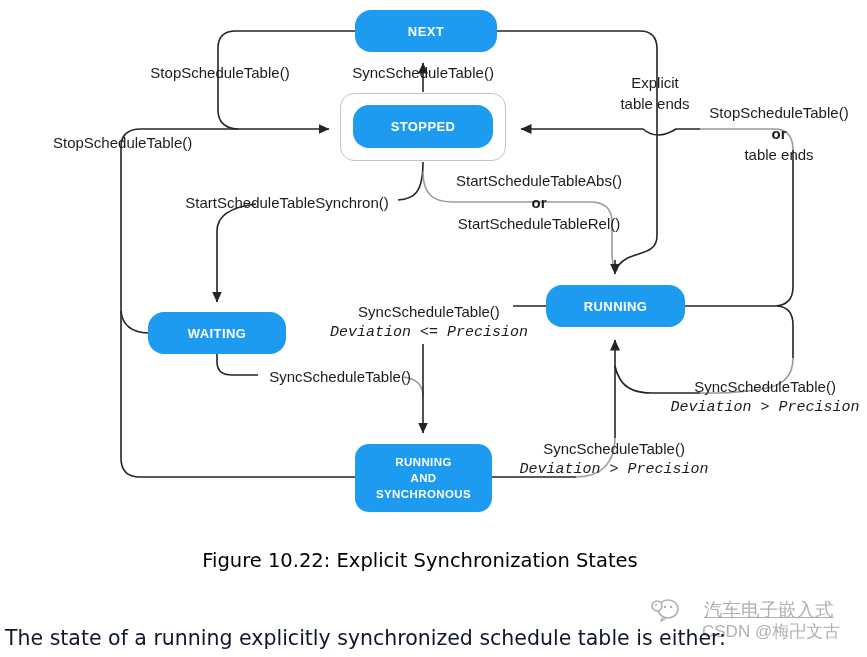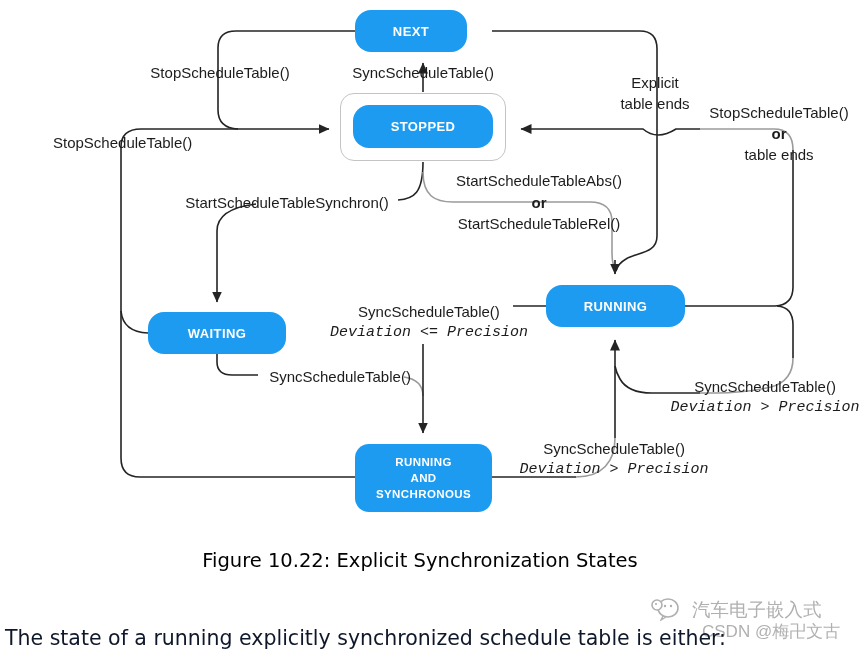--- a/index.html
+++ b/index.html
@@ -12,22 +12,22 @@
   .state-outer{position:absolute;z-index:2;background:#fff;border:1.5px solid #C4C4C4;border-radius:14px;}
   .multi{flex-direction:column;font-size:11.5px;line-height:16px;border-radius:14px;}
   .lbl{position:absolute;z-index:4;font-size:15px;color:#1c1c1c;white-space:nowrap;line-height:21px;}
   .ctr{transform:translateX(-50%);text-align:center;}
   .it{font-style:italic;font-family:Liberation Mono, monospace;}
   .bold{font-weight:bold;}
   .caption{position:absolute;z-index:4;left:420px;top:549px;transform:translateX(-50%);
            font-family:"DejaVu Sans",sans-serif;font-size:19.5px;color:#000;white-space:nowrap;}
   .bodytext{position:absolute;z-index:5;left:5px;top:626px;
             font-family:"DejaVu Sans",sans-serif;font-size:20.5px;color:#0f172a;white-space:nowrap;}
-  .wm1{position:absolute;z-index:4;left:650px;top:597px;display:flex;align-items:flex-start;gap:12px;
-       color:#b0b0b0;font-size:18.5px;white-space:nowrap;}
+  .wm1{position:absolute;z-index:4;left:650px;top:597px;display:flex;align-items:center;gap:24px;
+       color:#b0b0b0;font-size:18.5px;white-space:nowrap;text-decoration:underline;}
   .wm2{position:absolute;z-index:4;left:702px;top:620px;color:#b0b0b0;font-size:17px;white-space:nowrap;text-align:center;}
 </style>
 </head>
 <body>
 
 <div id="stage">
 
   <svg id="wires" width="867" height="657" viewBox="0 0 867 657">
     <defs>
       <marker id="arr" markerUnits="userSpaceOnUse" markerWidth="12" markerHeight="11" refX="10.5" refY="5" orient="auto">
@@ -67,21 +67,21 @@
       <circle cx="7" cy="8" r="5" fill="#fff" stroke="#b0b0b0" stroke-width="1.6"></circle>
       <circle cx="6" cy="7" r="1.1" fill="#b0b0b0"></circle>
       <circle cx="15" cy="9" r="1.2" fill="#b0b0b0"></circle>
       <circle cx="21" cy="9" r="1.2" fill="#b0b0b0"></circle>
       <path d="M13,19 L11,23 L16,20" fill="none" stroke="#b0b0b0" stroke-width="1.4"></path>
     </svg>
     <span>汽车电子嵌入式</span>
   </div>
   <div class="wm2">CSDN @梅卍文古</div>
 
-  <div class="state" style="left:355px;top:10px;width:112px;height:42px;">NEXT</div>
+  <div class="state" style="left:355px;top:10px;width:142px;height:42px;">NEXT</div>
 
   <div class="state-outer" style="left:340px;top:93px;width:164px;height:66px;"></div>
   <div class="state" style="left:353px;top:105px;width:140px;height:43px;">STOPPED</div>
 
   <div class="state" style="left:148px;top:312px;width:138px;height:42px;text-align:center;">WAITING</div>
 
   <div class="state" style="left:546px;top:285px;width:139px;height:42px;">RUNNING</div>
 
   <div class="state multi" style="left:355px;top:444px;width:137px;height:68px;">
     <span>RUNNING</span>

